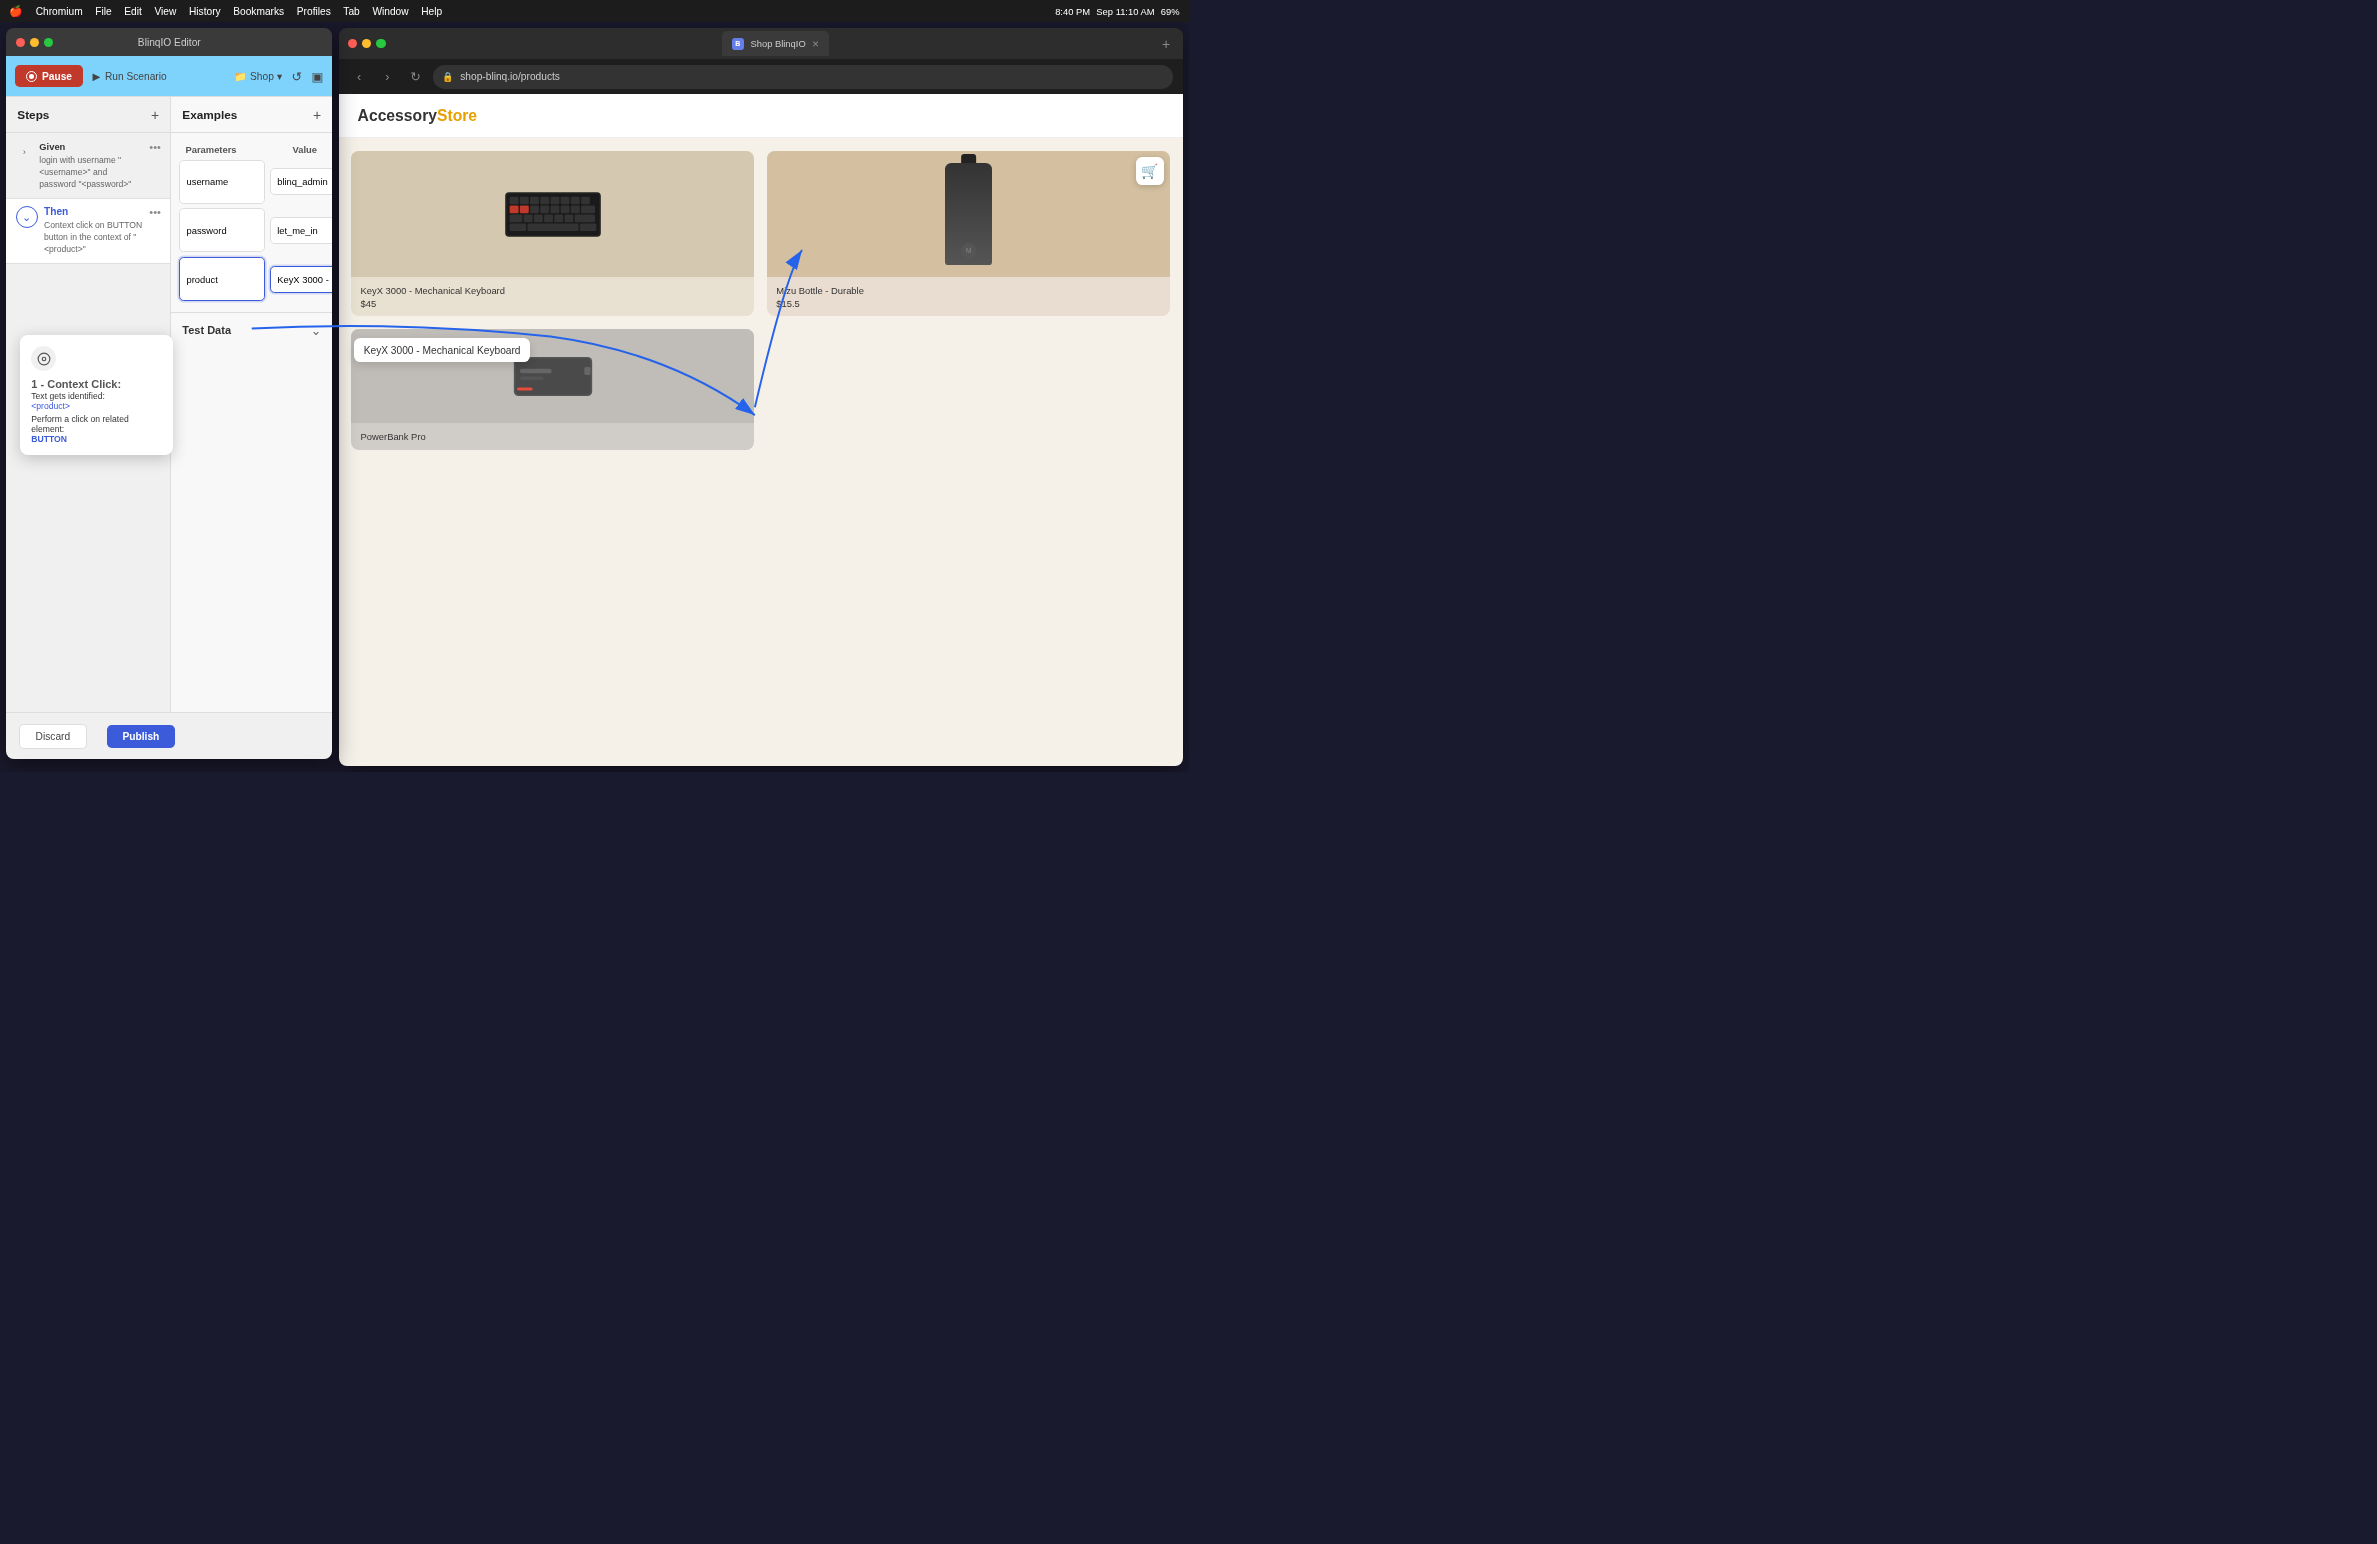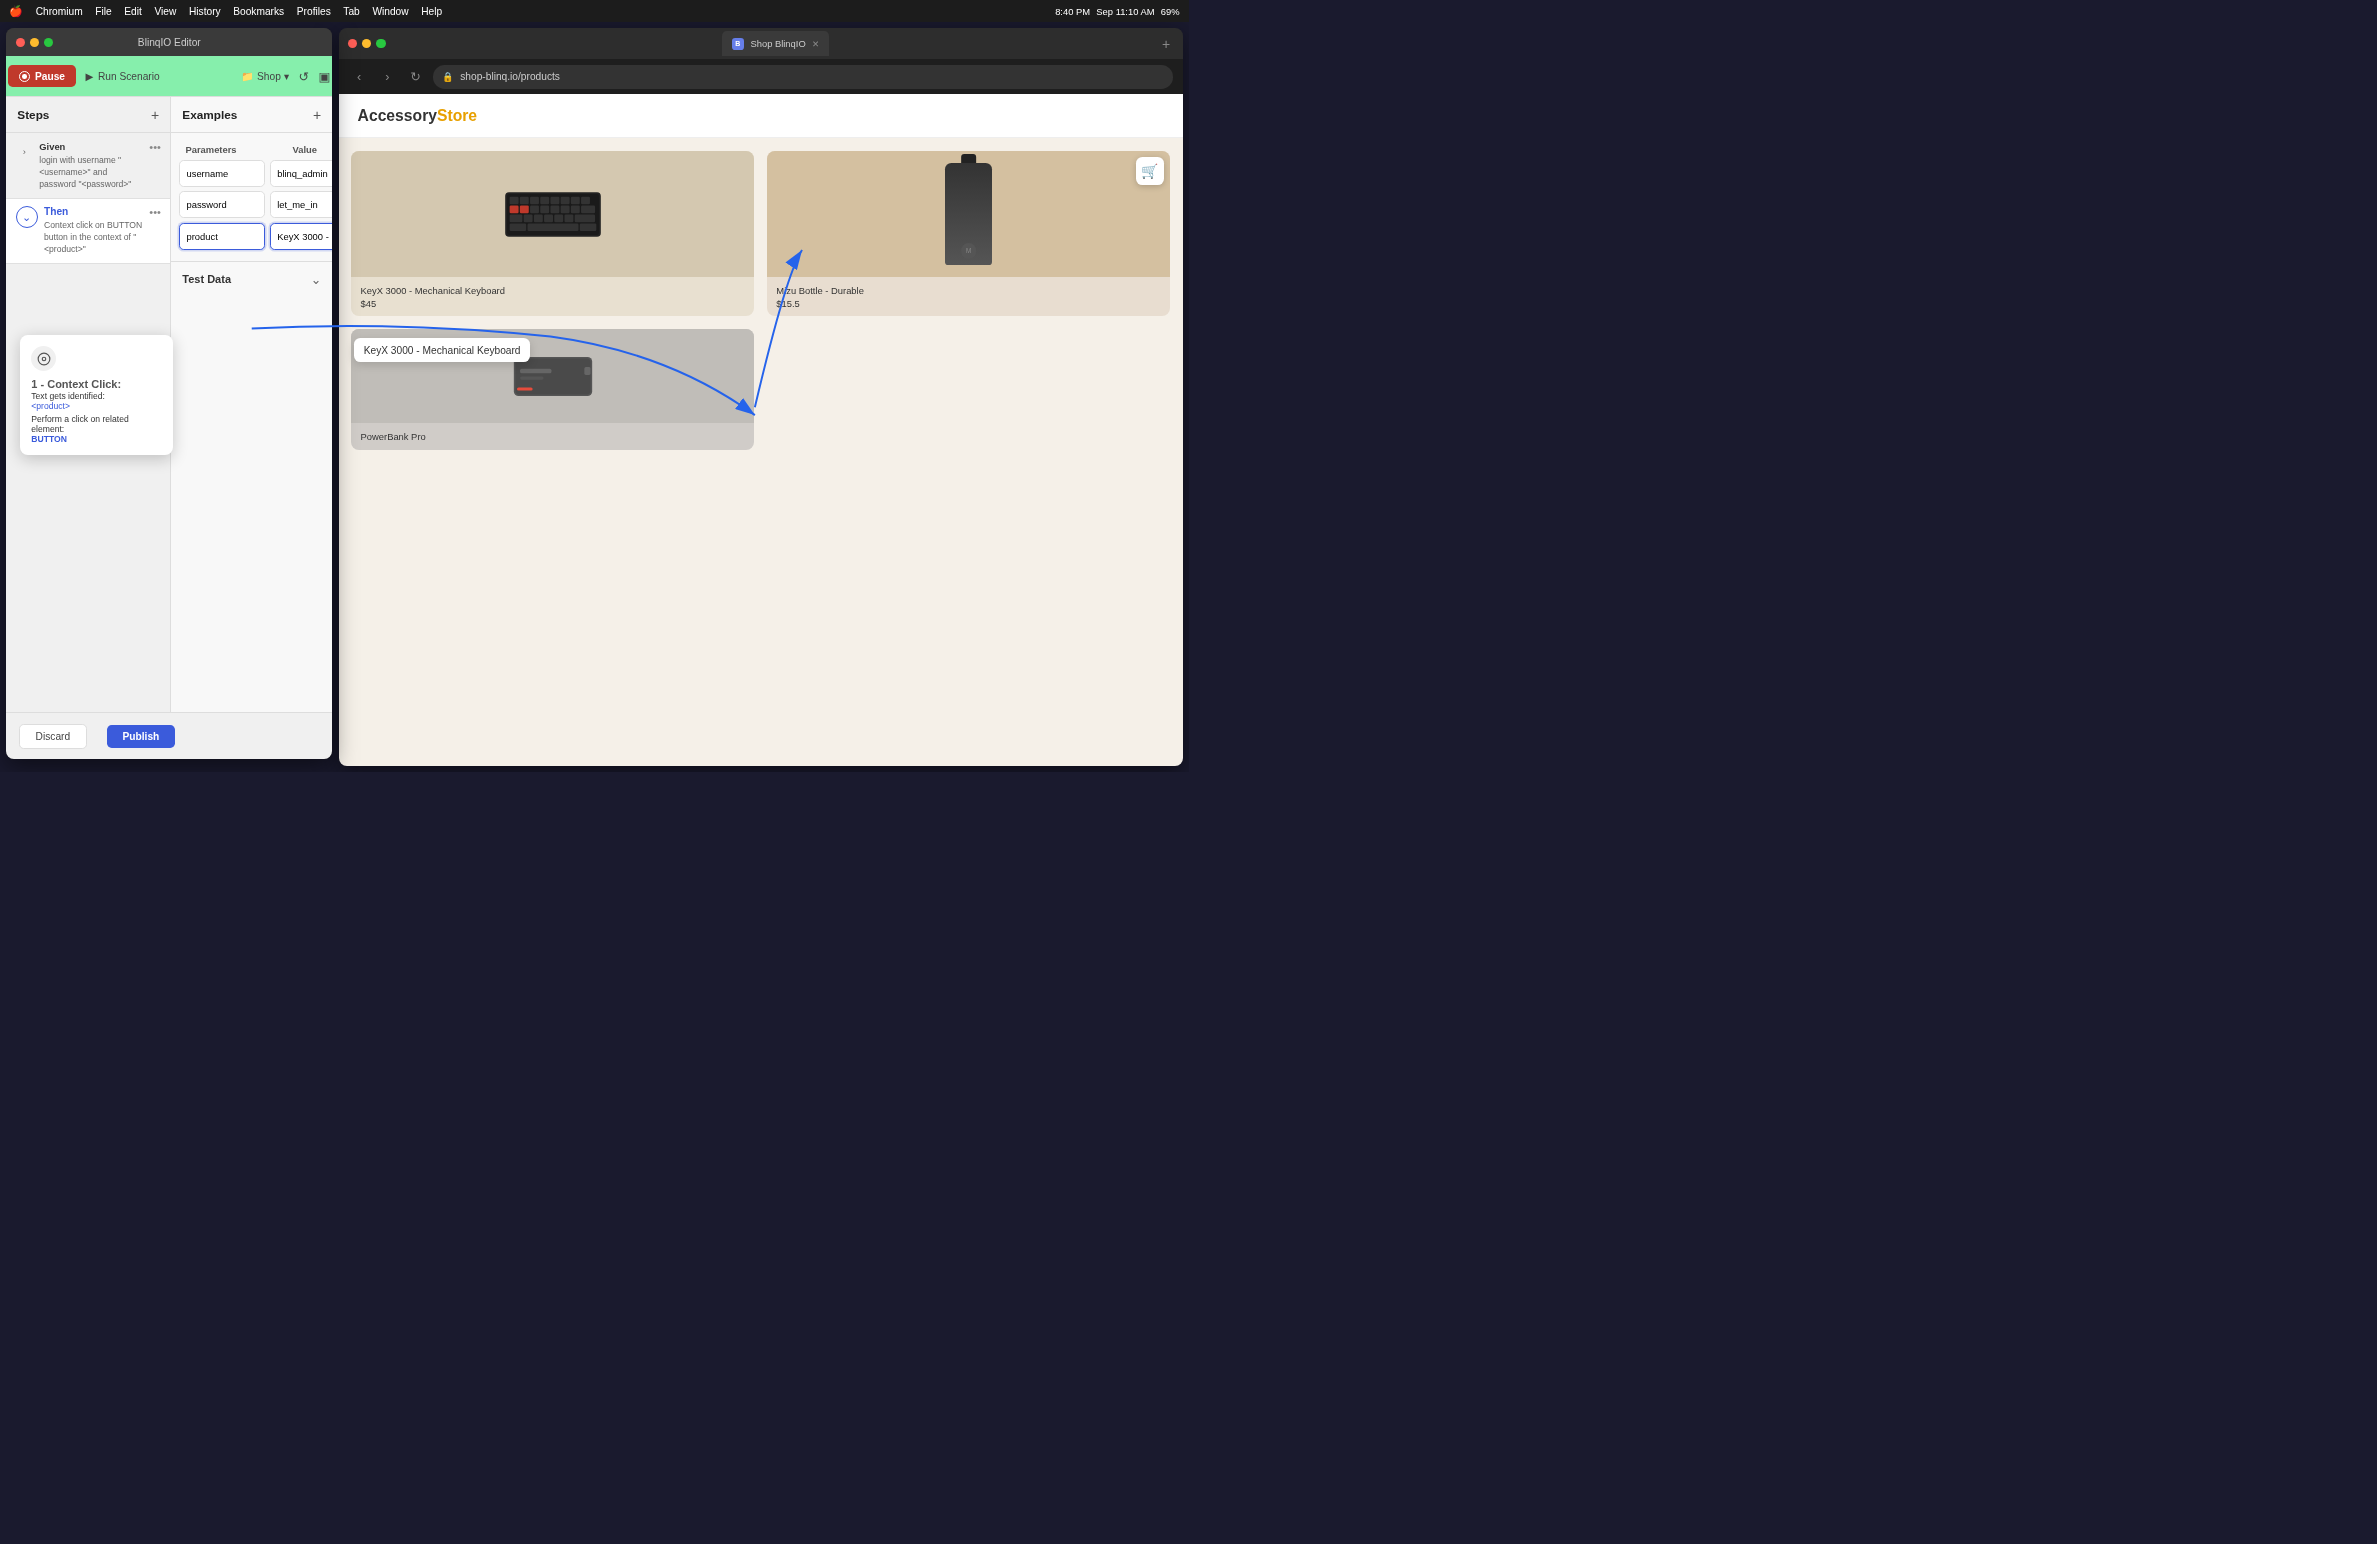--- a/index.html
+++ b/index.html
@@ -83,24 +83,24 @@
     .dot-red { background: #ff5f57; }
     .dot-yellow { background: #febc2e; }
     .dot-green { background: #28c840; }
     .editor-title {
       font-size: 10.2px;
       color: #ccc;
     }
 
     .editor-toolbar {
       height: 41px;
-      background: #86efac;
-      display: flex;
-      align-items: center;
-      padding: 0 2px;
+      background: #7dd3fc;
+      display: flex;
+      align-items: center;
+      padding: 0 9px;
       gap: 9.4px;
       border-bottom: 0.8px solid #ddd;
       flex-shrink: 0;
     }
     .pause-btn {
       background: #c0392b;
       color: white;
       border: none;
       border-radius: 4.7px;
       padding: 5.5px 11px;
@@ -329,21 +329,21 @@
     .params-col-header:last-child { flex: 1; }
 
     .param-row {
       display: flex;
       align-items: center;
       gap: 4.7px;
       margin-bottom: 4.7px;
     }
     .param-key-input {
       width: 86px;
-      height: 27px;
+      height: 44px;
       border: 0.8px solid #ddd;
       border-radius: 4.7px;
       padding: 0 6.3px;
       font-size: 9.4px;
       background: white;
     }
     .param-val-input {
       flex: 1;
       height: 27px;
       border: 0.8px solid #ddd;

